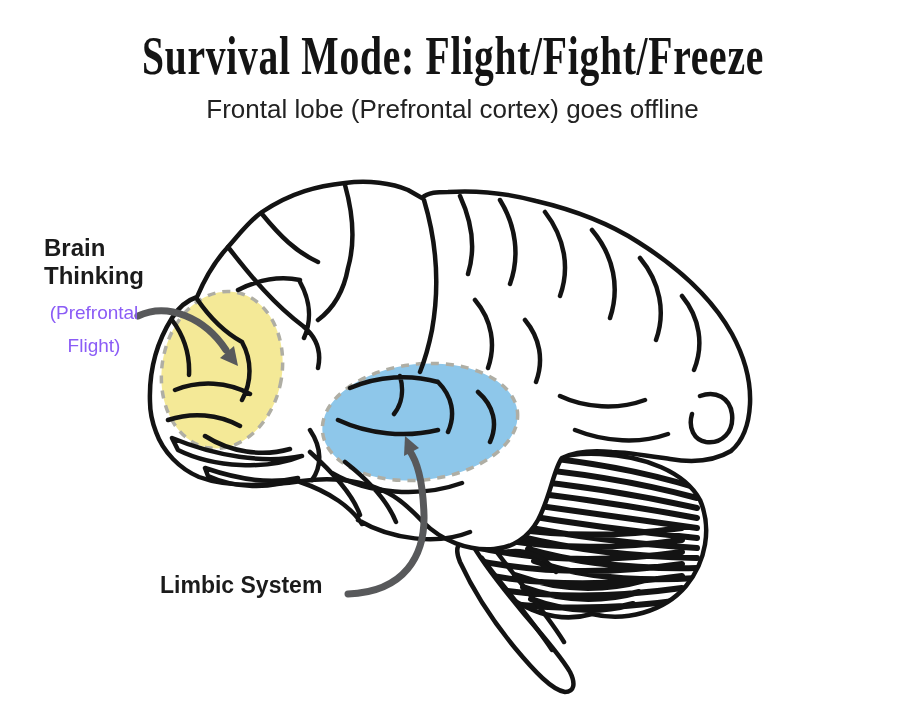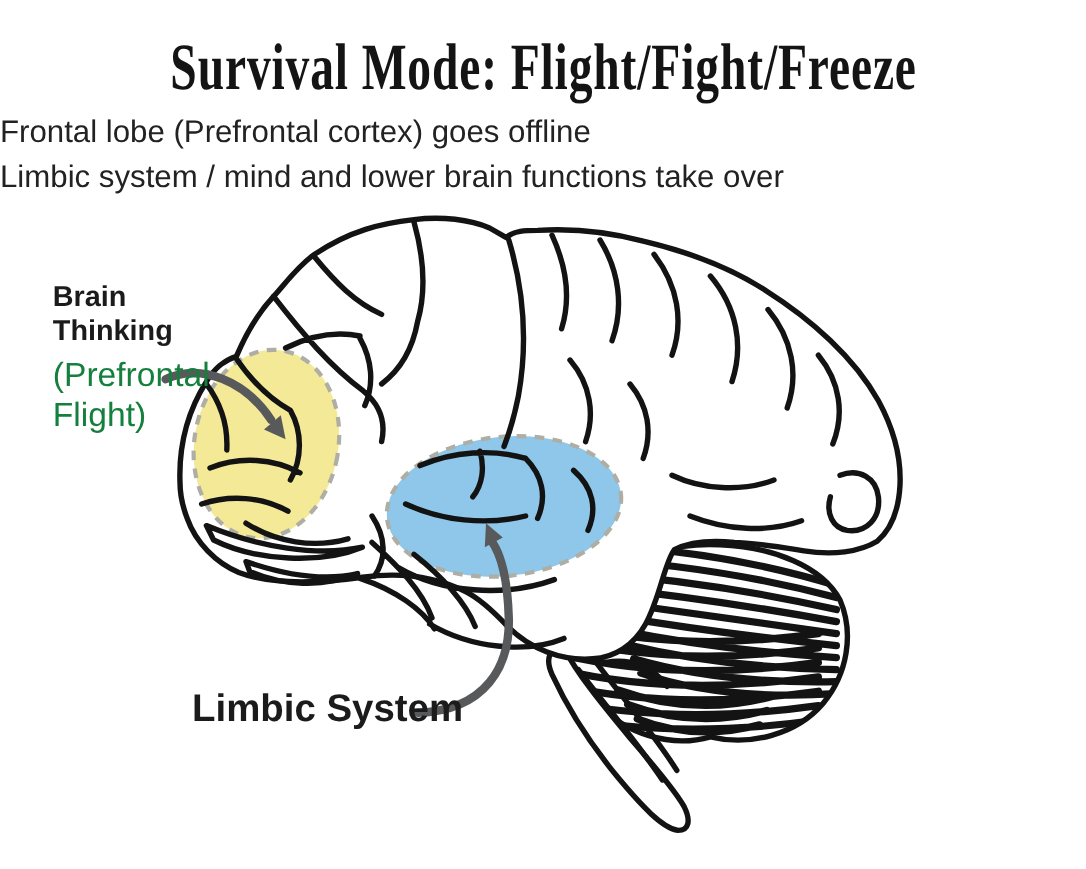--- a/index.html
+++ b/index.html
@@ -2,39 +2,38 @@
 <html><head>
 <meta charset="utf-8">
 <style>
   html,body{margin:0;padding:0;background:#fff;}
   .page{position:relative;width:905px;height:724px;background:#fff;overflow:hidden;
         font-family:"Liberation Sans",sans-serif;color:#1b1b1b;}
   .title-wrap{position:absolute;top:30px;left:0;width:100%;text-align:center;white-space:nowrap;}
   .title-inner{display:inline-block;transform:scaleX(0.72);transform-origin:center;
         font-family:"Liberation Serif","DejaVu Serif",serif;font-weight:700;font-size:55px;
         line-height:52px;color:#141414;letter-spacing:1px;}
-  .subtitle{position:absolute;left:0;width:100%;text-align:left;font-size:26px;color:#222;}
+  .subtitle{position:absolute;left:0;width:100%;text-align:center;font-size:26px;color:#222;}
   .subtitle.s1{top:94px;}
   .subtitle.s2{top:132px;}
   .brain-svg{position:absolute;left:0;top:0;width:905px;height:724px;}
   .label-learning{position:absolute;left:44px;top:234px;}
   .ll-bold{font-weight:700;font-size:24px;line-height:28px;color:#1b1b1b;}
-  .ll-sub{font-size:28px;line-height:33px;margin-top:6px;color:#15803d;}
-  .label-limbic{position:absolute;left:160px;top:572px;font-weight:700;font-size:32px;color:#1b1b1b;}
+  .ll-sub{font-size:19px;line-height:33px;margin-top:6px;color:#8b5cf6;text-align:center;}
+  .label-limbic{position:absolute;left:160px;top:572px;font-weight:700;font-size:23px;color:#1b1b1b;}
 </style>
 </head>
 <body>
 
 <div class="page">
 
   <div class="title-wrap">
     <span class="title-inner">Survival Mode: Flight/Fight/Freeze</span>
   </div>
   <div class="subtitle s1">Frontal lobe (Prefrontal cortex) goes offline</div>
-  <div class="subtitle s2">Limbic system / mind and lower brain functions take over</div>
 
   <svg class="brain-svg" viewBox="0 0 905 724" aria-hidden="true">
     <defs>
       <clipPath id="cbClip">
         <path d="M505 480 C530 462 565 452 600 454 C645 456 685 472 700 500 C712 528 706 562 686 586 C664 612 625 622 592 614 C558 624 520 610 500 588 C478 566 460 535 468 510 C472 494 486 488 505 480 Z"></path>
       </clipPath>
     </defs>
 
     <g stroke="#131313" fill="none" stroke-width="4.5" stroke-linecap="round">
       <path fill="#ffffff" d="M505 480 C530 462 565 452 600 454 C645 456 685 472 700 500 C712 528 706 562 686 586 C664 612 625 622 592 614 C558 624 520 610 500 588 C478 566 460 535 468 510 C472 494 486 488 505 480 Z"></path>

